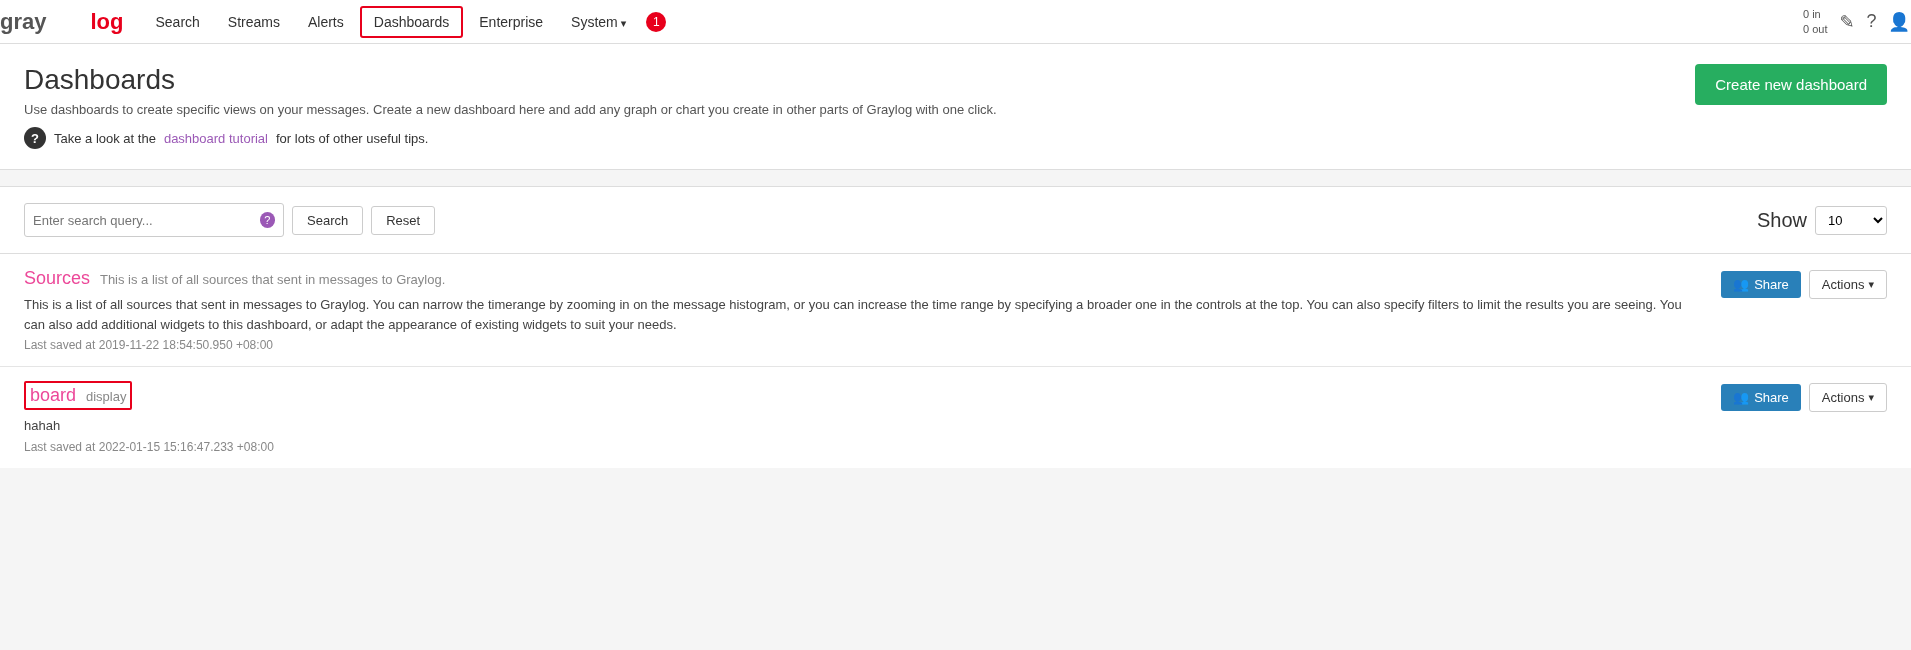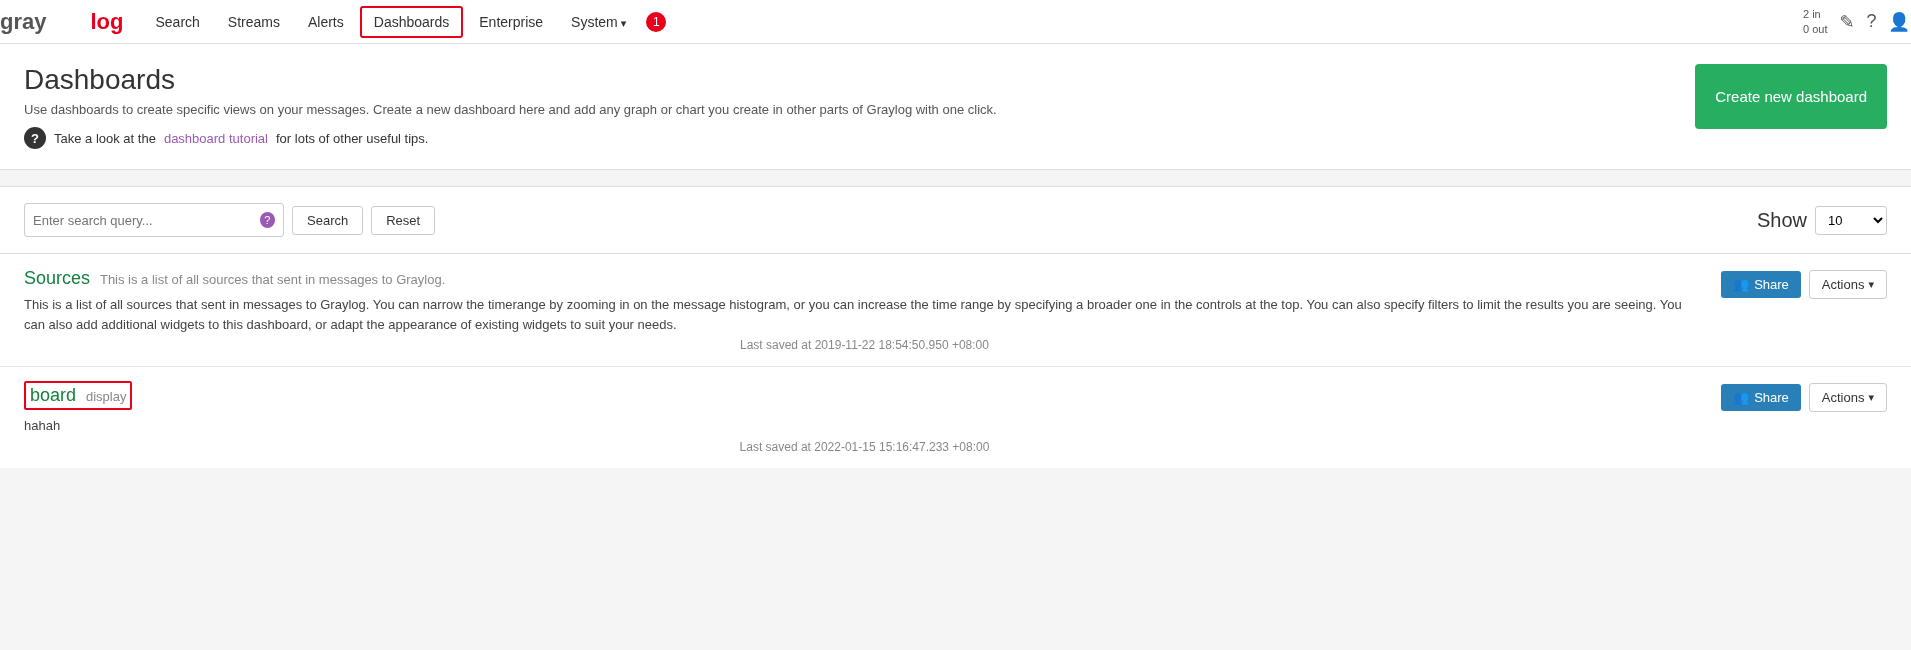--- a/index.html
+++ b/index.html
@@ -116,21 +116,21 @@
       font-weight: bold;
       font-size: 13px;
     }
     .tutorial-link { color: #9b59b6; text-decoration: none; }
 
     .create-btn {
       background: #27ae60;
       color: #fff;
       border: none;
       border-radius: 4px;
-      padding: 24px 20px;
+      padding: 12px 20px;
       font-size: 15px;
       cursor: pointer;
       white-space: nowrap;
       margin-left: 24px;
     }
 
     
     .search-section {
       background: #fff;
       margin-top: 16px;
@@ -201,38 +201,37 @@
       padding: 14px 24px;
       display: flex;
       align-items: flex-start;
       justify-content: space-between;
     }
     .dashboard-item:last-child { border-bottom: none; }
     .dashboard-item-left { flex: 1; }
     .dashboard-title {
       font-size: 18px;
       font-weight: 300;
-      color: #15803d;
+      color: #ec4899;
       cursor: pointer;
     }
     .dashboard-subtitle {
       font-size: 13px;
       color: #888;
       margin-left: 6px;
     }
     .dashboard-desc {
       font-size: 13px;
       color: #444;
       margin: 6px 0 4px;
       line-height: 1.5;
     }
     .dashboard-saved {
       font-size: 12px;
       color: #888;
-      text-align: center;
     }
     .dashboard-item-right {
       display: flex;
       align-items: center;
       gap: 8px;
       margin-left: 16px;
       padding-top: 2px;
     }
     .btn-share {
       background: #2980b9;
@@ -280,21 +279,21 @@
     <a class="nav-item">Search</a>
     <a class="nav-item">Streams</a>
     <a class="nav-item">Alerts</a>
     <a class="nav-item active">Dashboards</a>
     <a class="nav-item">Enterprise</a>
     <a class="nav-item has-dropdown">System</a>
     <span class="nav-badge">1</span>
   </div>
   <div class="nav-right">
     <div class="nav-io">
-      <span>2 in</span>
+      <span>0 in</span>
       <span>0 out</span>
     </div>
     <span class="nav-icon">✎</span>
     <span class="nav-icon">?</span>
     <span class="nav-icon">👤</span>
   </div>
 </nav>
 
 <div class="page-header">
   <div class="page-header-left">

